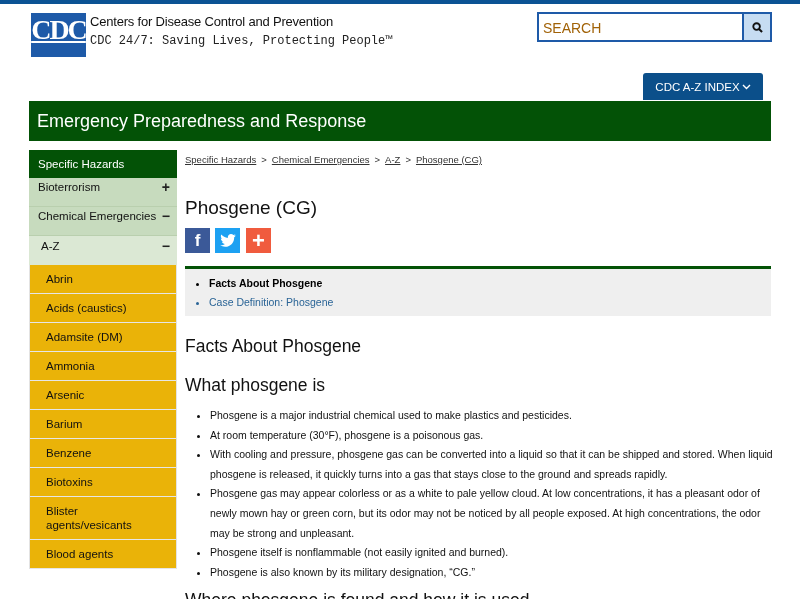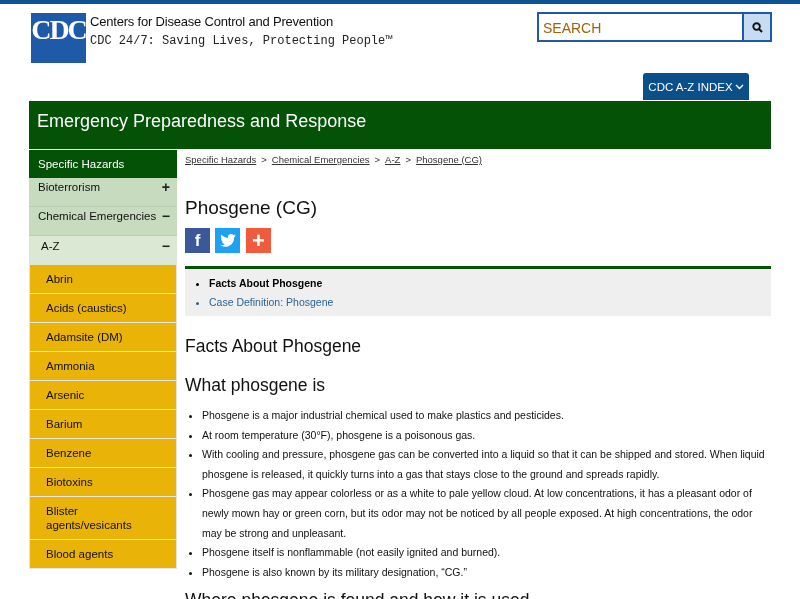--- a/index.html
+++ b/index.html
@@ -2,36 +2,36 @@
 <html><head>
 <meta charset="utf-8">
 <style>
   * { box-sizing: border-box; margin: 0; padding: 0; }
   html, body { width: 800px; height: 599px; overflow: hidden; background: #fff; }
   body { font-family: "Liberation Sans", sans-serif; color: #000; position: relative; }
 
   .topbar { position: absolute; left: 0; top: 0; width: 800px; height: 4px; background: #0b5394; }
 
   
-  .logo { position: absolute; left: 31px; top: 13px; width: 55px; height: 50px; background: #1e5aa8;
+  .logo { position: absolute; left: 31px; top: 13px; width: 55px; height: 44px; background: #1e5aa8;
           color: #fff; font-family: "Liberation Serif", serif; font-weight: bold; font-size: 28px;
-          letter-spacing: -2px; line-height: 34px; text-align: center; }
+          letter-spacing: -2px; line-height: 34px; text-align: center; text-decoration: underline; }
   .site-title { position: absolute; left: 90px; top: 14px; font-size: 13px; color: #111; letter-spacing: -0.2px; }
   .site-tag { position: absolute; left: 90px; top: 34px; font-size: 12px; color: #222; font-family: Liberation Mono, monospace; }
 
   .search-box { position: absolute; left: 537px; top: 12px; width: 205px; height: 30px; border: 2px solid #1e5aa8;
                 border-right: none; background: #fff; font-size: 14px; color: #a16207; padding: 6px 4px; }
   .search-btn { position: absolute; left: 742px; top: 12px; width: 30px; height: 30px; border: 2px solid #1e5aa8;
                 background: #c6dcf2; display: flex; align-items: center; justify-content: center; }
 
-  .az-btn { position: absolute; left: 643px; top: 73px; width: 106px; height: 27px; background: #0b4f8a;
+  .az-btn { position: absolute; left: 643px; top: 73px; width: 120px; height: 27px; background: #0b4f8a;
             color: #fff; font-size: 11.5px; border-radius: 3px 3px 0 0; display: flex; align-items: center;
             justify-content: center; gap: 2px; }
 
-  .banner { position: absolute; left: 29px; top: 101px; width: 742px; height: 48px; background: #035206;
+  .banner { position: absolute; left: 29px; top: 101px; width: 742px; height: 40px; background: #035206;
             color: #fff; font-size: 18px; padding: 10px 8px; }
 
   
   .sidebar { position: absolute; left: 29px; top: 150px; width: 148px; }
   .side-head { height: 28px; background: #035206; color: #fff; font-size: 11.5px; padding: 8px 9px; }
   .side-row { height: 29px; display: flex; align-items: center; justify-content: space-between;
               padding: 0 7px 10px 9px; font-size: 11.5px; color: #111; }
   .side-row.l1 { background: #c7dbbe; border-bottom: 1px solid #b9cfae; }
   .side-row.l2 { background: #dbe8d4; padding-left: 12px; }
   .side-sign { font-weight: bold; font-size: 14px; color: #222; }
@@ -53,21 +53,21 @@
   .share.plus { left: 246px; background: #f05b3e; font-size: 22px; }
 
   .toc { position: absolute; left: 185px; top: 266px; width: 586px; height: 50px; background: #efefef;
          border-top: 3px solid #035206; padding: 5px 0 0 12px; }
   .toc li { font-size: 10.5px; margin-left: 12px; line-height: 19px; }
   .toc li.active { color: #000; font-weight: bold; }
   .toc li.link { color: #2a6496; }
 
   .h2 { position: absolute; left: 185px; top: 336px; font-size: 17.5px; color: #111; }
   .h3 { position: absolute; left: 185px; top: 375px; font-size: 17.5px; color: #111; }
-  .facts { position: absolute; left: 190px; top: 406px; width: 580px; }
+  .facts { position: absolute; left: 198px; top: 406px; width: 580px; }
   .facts li { font-size: 10.5px; line-height: 19.6px; margin-left: 12px; color: #111; }
   .h3b { position: absolute; left: 185px; top: 590px; font-size: 17.5px; color: #111; }
 </style>
 </head>
 <body>
 
 <div class="topbar"></div>
 
 <div class="logo">CDC</div>
 <div class="site-title">Centers for Disease Control and Prevention</div>

